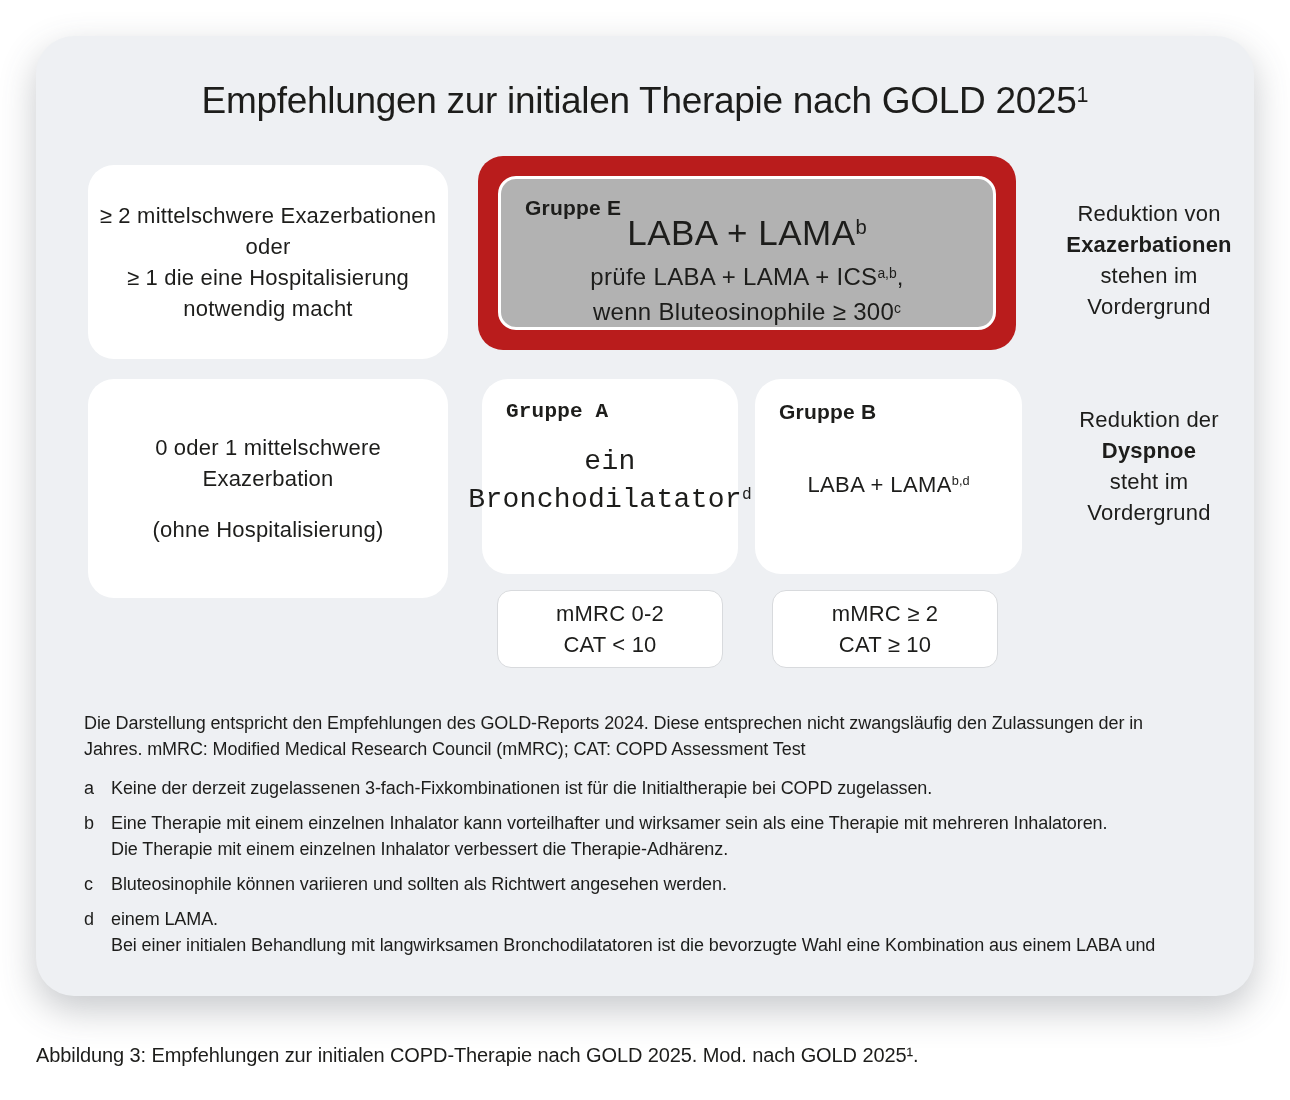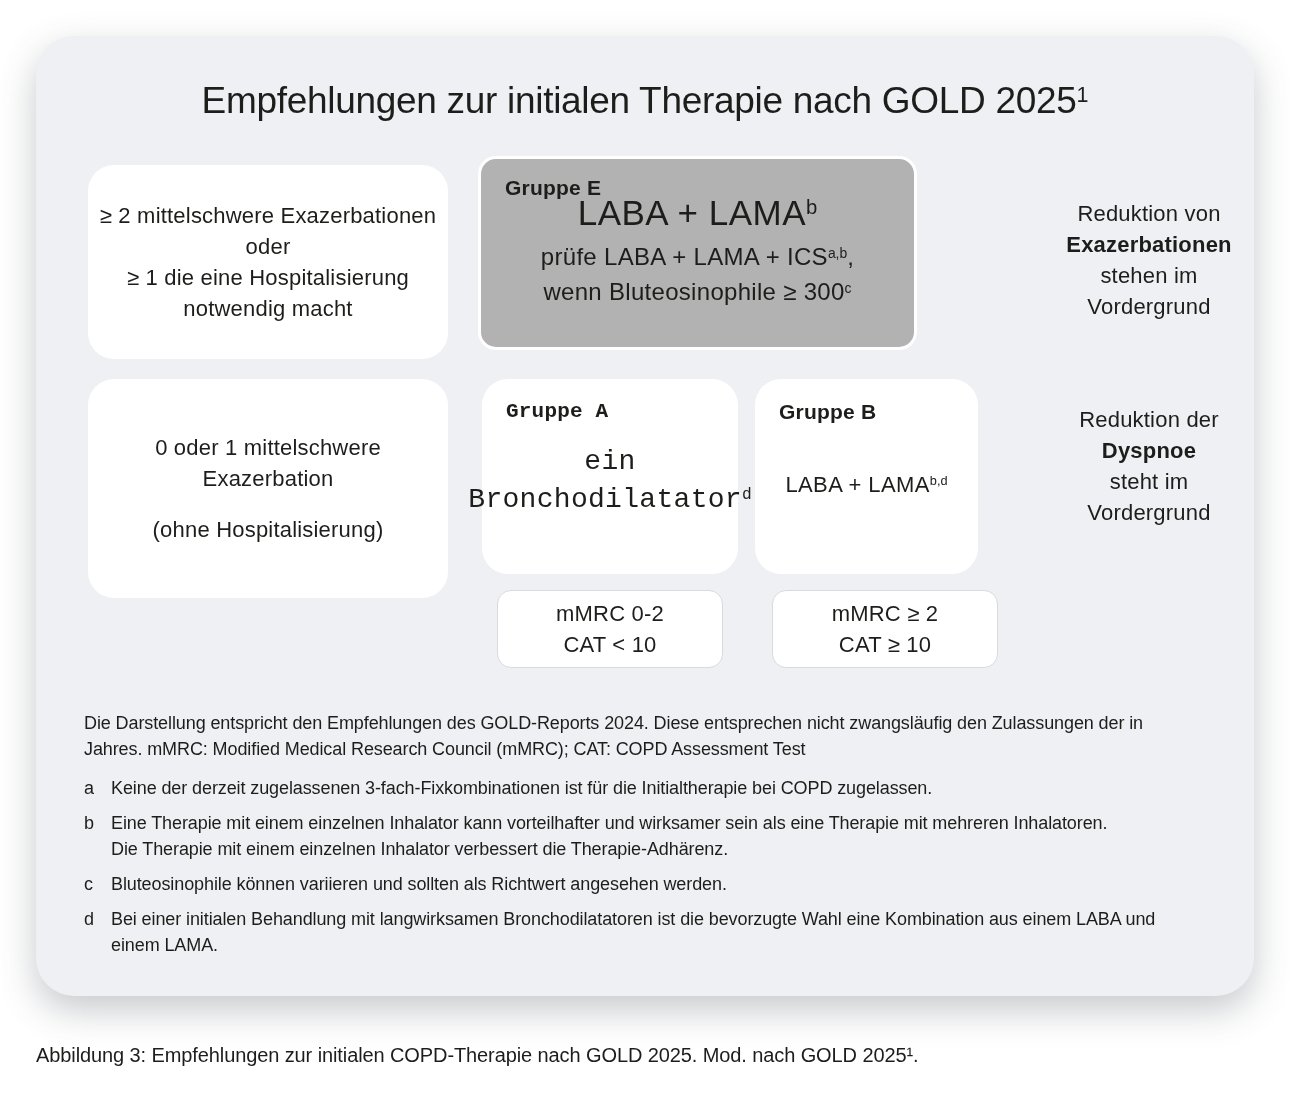--- a/index.html
+++ b/index.html
@@ -8,30 +8,30 @@
   .panel{position:absolute;left:36px;top:36px;width:1218px;height:960px;background:#eef0f3;
          border-radius:38px;box-shadow:0 14px 36px rgba(70,75,85,.30);}
   .title{position:absolute;left:0;top:44px;width:100%;text-align:center;font-size:37px;
          font-weight:400;letter-spacing:-0.3px;}
   .sup{font-size:58%;position:relative;top:-0.52em;letter-spacing:0;}
   .card{position:absolute;background:#ffffff;border-radius:26px;display:flex;flex-direction:column;
         align-items:center;justify-content:center;text-align:center;font-size:22px;line-height:31px;
         letter-spacing:0.2px;margin-top:9px;}
   .criteria-1{left:52px;top:120px;width:360px;height:194px;}
   .criteria-2{left:52px;top:334px;width:360px;height:219px;gap:20px;}
-  .gruppe-e{position:absolute;left:442px;top:120px;width:439px;height:194px;background:#86efac;
-            border-radius:25px;padding:0;box-sizing:border-box;}
+  .gruppe-e{position:absolute;left:442px;top:120px;width:538px;height:194px;background:#b91c1c;
+            border-radius:25px;padding:20px;box-sizing:border-box;}
   .gruppe-e-inner{position:relative;width:100%;height:100%;border:3px solid #ffffff;
                   border-radius:18px;background:#b2b2b2;box-sizing:border-box;}
   .group-label{position:absolute;left:24px;top:17px;font-size:21px;font-weight:700;letter-spacing:0.2px;}
   .ge-content{position:absolute;left:0;right:0;top:34px;text-align:center;}
   .ge-primary{font-size:35px;letter-spacing:0.5px;margin-bottom:8px;}
   .ge-secondary{font-size:24px;line-height:32px;letter-spacing:0.3px;}
   .gruppe-a{left:446px;top:334px;width:256px;height:195px;font-family:Liberation Mono, monospace;}
-  .gruppe-b{left:719px;top:334px;width:223px;height:195px;}
+  .gruppe-b{left:719px;top:334px;width:267px;height:195px;}
   .big-line{font-size:28px;line-height:38px;letter-spacing:0.3px;}
   .gb-text{font-size:22px;letter-spacing:0.4px;padding-top:18px;}
   .ga-content{padding-top:12px;}
   .side-note{position:absolute;left:1006px;width:214px;text-align:center;font-size:22px;line-height:31px;
              letter-spacing:0.2px;}
   .side-note .bold{font-weight:700;}
   .note-1{top:162px;}
   .note-2{top:368px;}
   .mini-card{position:absolute;background:#ffffff;border:1.5px solid #d8dadd;border-radius:14px;
              display:flex;flex-direction:column;align-items:center;justify-content:center;text-align:center;
@@ -150,21 +150,21 @@
       <div class="fn-item">
         <div class="fn-letter">c</div>
         <div class="fn-text">
           <div class="fn-line">Bluteosinophile können variieren und sollten als Richtwert angesehen werden.</div>
         </div>
       </div>
 
       <div class="fn-item">
         <div class="fn-letter">d</div>
         <div class="fn-text">
+          <div class="fn-line">einem LAMA.</div>
           <div class="fn-line">Bei einer initialen Behandlung mit langwirksamen Bronchodilatatoren ist die bevorzugte Wahl eine Kombination aus einem LABA und</div>
-          <div class="fn-line">einem LAMA.</div>
         </div>
       </div>
     </div>
   </div>
 
   <div class="caption">Abbildung 3: Empfehlungen zur initialen COPD-Therapie nach GOLD 2025. Mod. nach GOLD 2025¹.</div>
 </div>
 
 </body></html>

